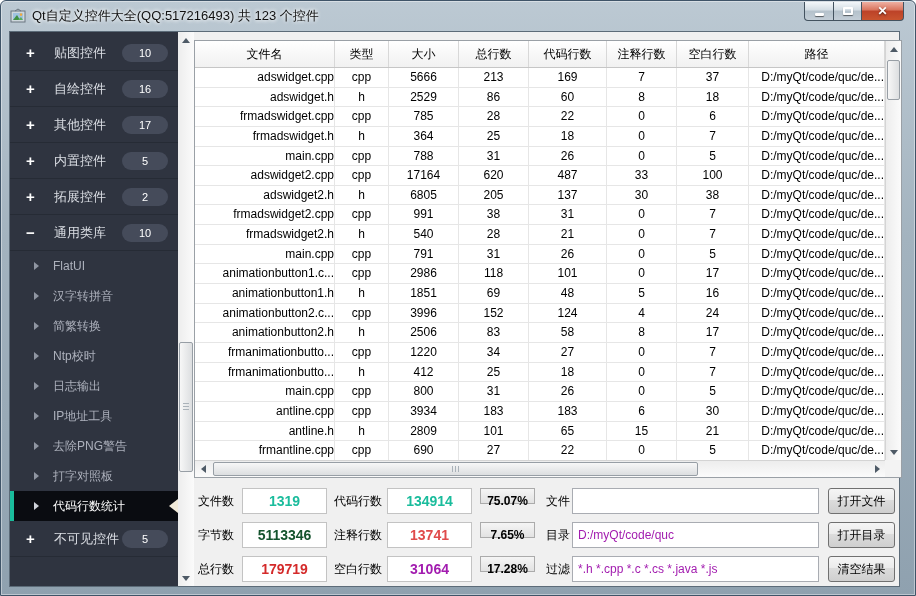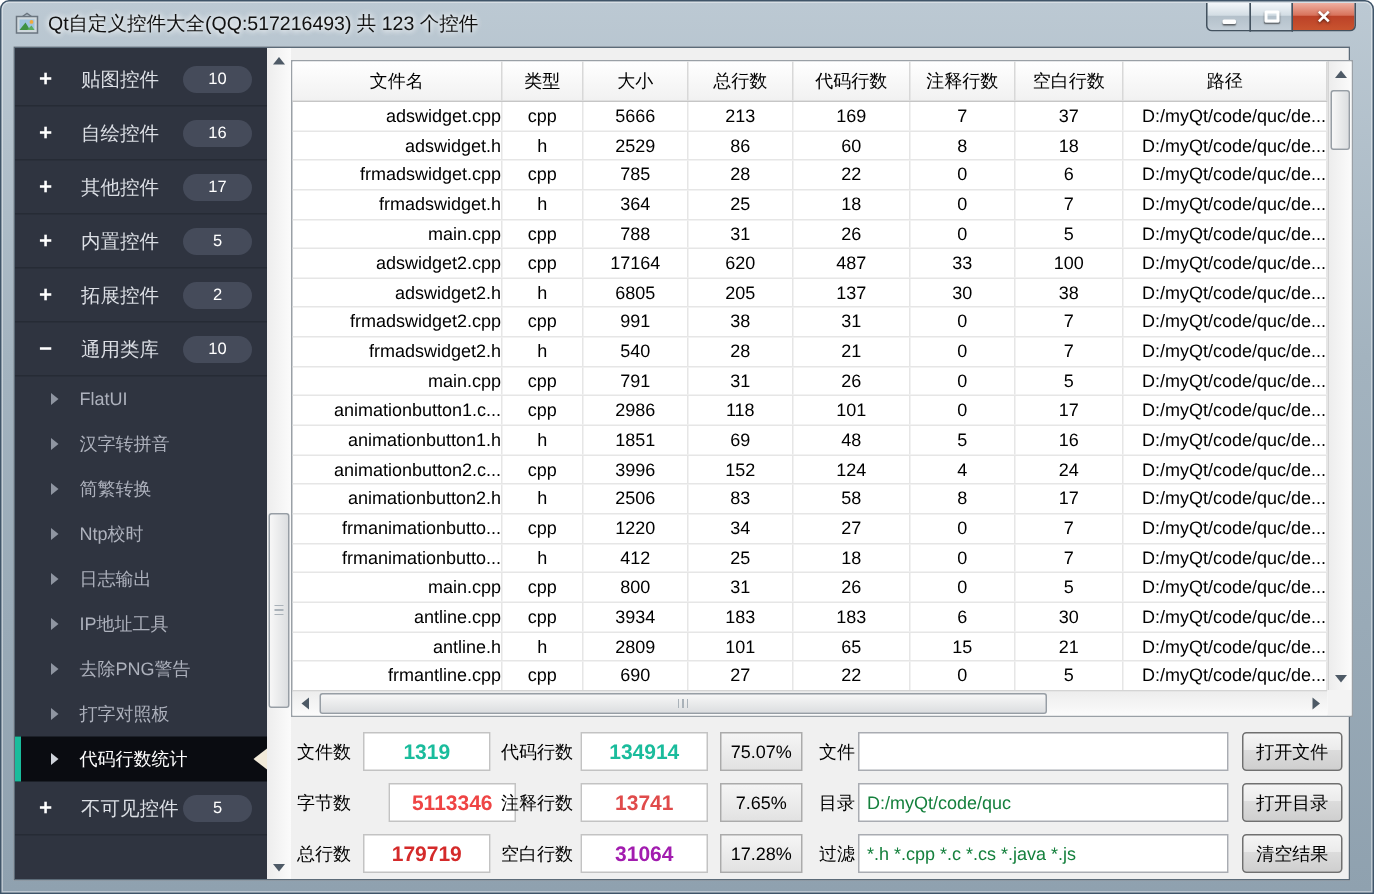--- a/index.html
+++ b/index.html
@@ -87,25 +87,25 @@
 
   .tv { right:0; top:0; bottom:17px; border-left:1px solid #d4d4d4; }
   .th { left:0; right:16px; bottom:0; border-top:1px solid #d4d4d4; }
   .corner { position:absolute; right:0; bottom:0; width:16px; height:17px; background:#f3f3f3; }
 
   
   .brow { position:absolute; left:0; right:0; height:26px; }
   .blabel { position:absolute; top:0; height:26px; line-height:26px; font-size:12px; color:#000; white-space:nowrap; }
   .vbox { position:absolute; top:0; width:85px; height:26px; line-height:24px; background:#fff;
     border:1px solid #c3c3c3; text-align:center; font-size:14px; font-weight:bold; }
-  .pbox { position:absolute; top:0; width:55px; height:26px; line-height:24px; text-align:center;
-    font-size:12px; font-weight:400; color:#000; border:1px solid #ababab;
+  .pbox { position:absolute; top:0; width:55px; height:16px; line-height:24px; text-align:center;
+    font-size:12px; font-weight:700; color:#000; border:1px solid #ababab;
     background:linear-gradient(180deg,#f5f5f5,#e2e2e2); }
   .finput { position:absolute; top:0; width:247px; height:26px; border:1px solid #a9acb2; background:#fff;
-    font-size:12px; padding:0 5px; font-family:"Liberation Sans", sans-serif; color:#15803d; }
+    font-size:12px; padding:0 5px; font-family:"Liberation Sans", sans-serif; color:#a21caf; }
   .fbtn { position:absolute; top:0; width:67px; height:26px; border:1px solid #707070; border-radius:3px;
     background:linear-gradient(180deg,#f5f5f5 0%,#ebebeb 45%,#dcdcdc 46%,#cfcfcf 100%);
     font-size:12px; color:#000; font-family:"Liberation Sans", sans-serif; cursor:default; }
 </style>
 </head>
 <body>
 
 <div class="window">
 
   <div class="titlebar">
@@ -466,21 +466,21 @@
         <span class="blabel" style="left:140px">代码行数</span>
         <span class="vbox" style="left: 193px; color: rgb(26, 188, 156);">134914</span>
         <span class="pbox" style="left:286px">75.07%</span>
         <span class="blabel" style="left:352px">文件</span>
         <input class="finput" style="left: 378px;" value="">
         <button class="fbtn" style="left:634px">打开文件</button>
       </div>
 
       <div class="brow" style="top:490px">
         <span class="blabel" style="left:4px">字节数</span>
-        <span class="vbox" style="left: 48px; color: #ef4444; margin-left: 17px;">5113346</span>
+        <span class="vbox" style="left: 48px; color: #14532d;">5113346</span>
         <span class="blabel" style="left:140px">注释行数</span>
         <span class="vbox" style="left: 193px; color: rgb(224, 75, 75);">13741</span>
         <span class="pbox" style="left:286px">7.65%</span>
         <span class="blabel" style="left:352px">目录</span>
         <input class="finput" style="left: 378px;" value="D:/myQt/code/quc">
         <button class="fbtn" style="left:634px">打开目录</button>
       </div>
 
       <div class="brow" style="top:524px">
         <span class="blabel" style="left:4px">总行数</span>

